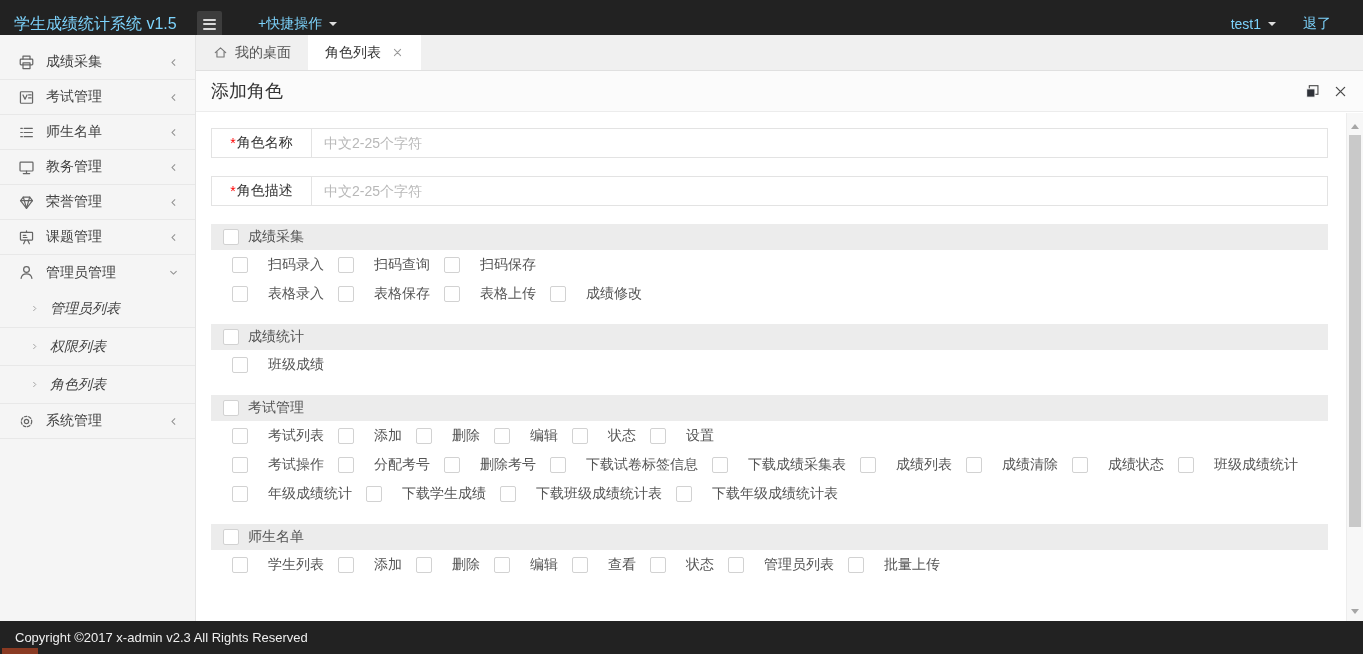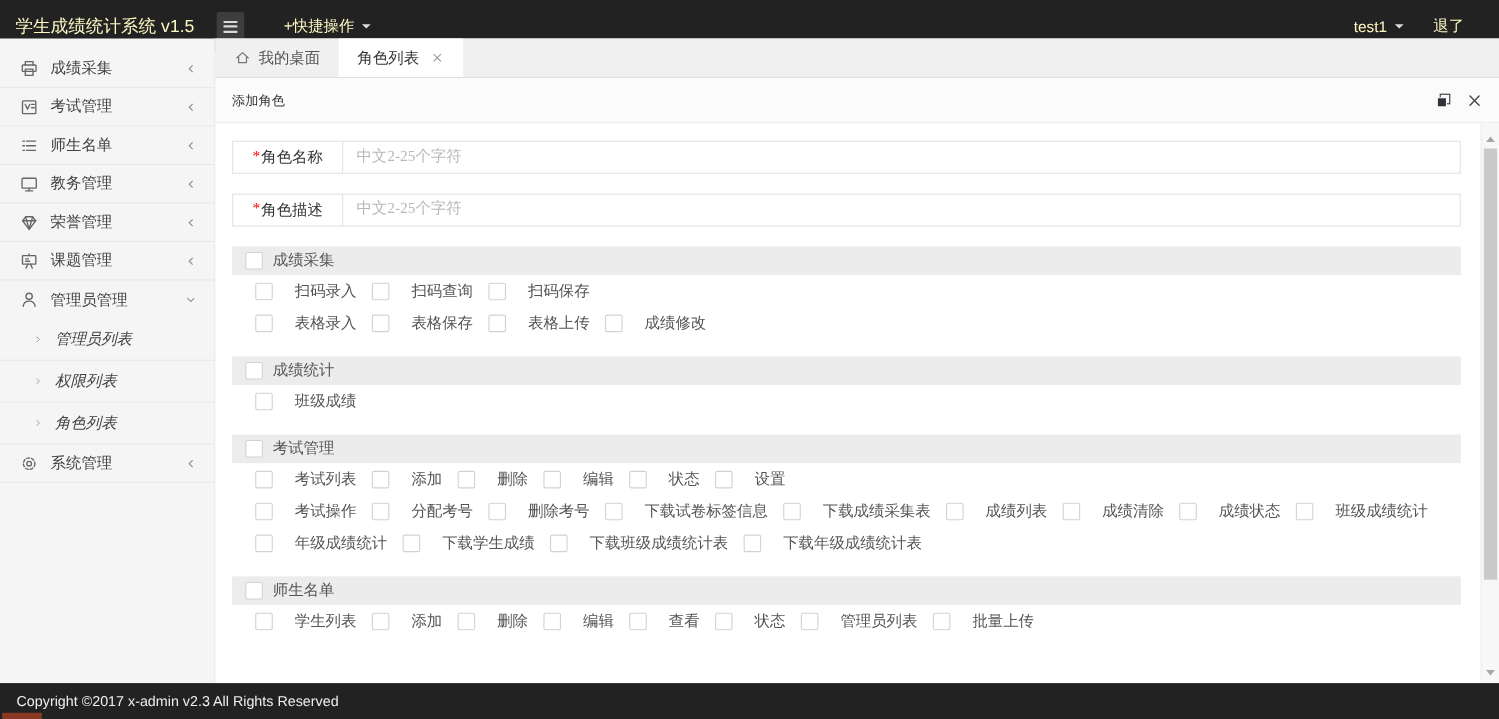--- a/index.html
+++ b/index.html
@@ -3,21 +3,21 @@
 <meta charset="utf-8">
 <style>
   * { margin:0; padding:0; box-sizing:border-box; }
   html,body { width:1363px; height:654px; }
   body {
     font-family:"Liberation Sans","DejaVu Sans",sans-serif;
     position:relative; background:#fff; overflow:hidden; font-size:14px; color:#333;
   }
   
   .topbar { position:absolute; left:0; top:0; width:100%; height:48px; background:#222;
-            display:flex; align-items:center; color:#fef9c3; }
+            display:flex; align-items:center; color:#7dd3fc; }
   .logo { width:196px; padding-left:14px; font-size:16px; white-space:nowrap; }
   .burger-btn { width:25px; height:27px; background:#3d3d3d; border-radius:2px;
                 display:flex; align-items:center; justify-content:center; margin-left:1px; cursor:pointer; }
   .burger i { display:block; width:13px; height:2px; background:#d9d9d9; margin:2.5px 0; border-radius:1px; }
   .quick { margin-left:36px; display:flex; align-items:center; cursor:pointer; }
   .caret { width:0; height:0; border:4px solid transparent; border-top-color:#ddd; margin-left:7px; margin-top:4px; }
   .topbar-right { margin-left:auto; display:flex; align-items:center; padding-right:32px; }
   .user { display:flex; align-items:center; margin-right:27px; cursor:pointer; }
   .logout { cursor:pointer; }
   
@@ -27,29 +27,29 @@
                border-bottom:1px solid #e8e8e8; color:#424242; cursor:pointer; }
   .side-item.expanded { border-bottom:0;font-family:Liberation Serif, serif; }
   .side-icon { width:17px; height:17px; margin-right:11px; flex:none; }
   .side-icon svg, .side-arrow svg, .sub-arrow svg, .tab-icon svg, .tab-close svg, .pa-icon svg { display:block; width:100%; height:100%; }
   .side-label { flex:1; font-size:14px; }
   .side-arrow { width:13px; height:13px; flex:none; }
   .side-sub-item { height:38px; display:flex; align-items:center; padding-left:29px;
                    border-bottom:1px solid #e8e8e8; color:#424242; cursor:pointer; font-size:14px;font-style:italic; }
   .sub-arrow { width:11px; height:11px; margin-right:10px; flex:none; }
   
-  .main { position:absolute; left:196px; top:35px; right:0; bottom:33px; background:#fff;font-family:Liberation Serif, serif; }
+  .main { position:absolute; left:196px; top:35px; right:0; bottom:33px; background:#fff; }
   .tabbar { height:36px; background:#f0f0f0; border-bottom:1px solid #e0e0e0; display:flex; }
   .tab { display:flex; align-items:center; padding:0 17px; font-size:14px; color:#555; gap:7px; cursor:pointer; }
   .tab.active { background:#fff; color:#333; }
   .tab-icon { width:15px; height:15px; }
   .tab-close { width:13px; height:13px; margin-left:3px; }
   .panel-header { height:41px; background:#fbfbfb; border-bottom:1px solid #ececec;
                   display:flex; align-items:center; padding:0 15px; }
-  .panel-title { flex:1; font-size:12px; color:#333; }
+  .panel-title { flex:1; font-size:18px; color:#333; }
   .panel-actions { display:flex; align-items:center; gap:13px; }
   .pa-icon { width:15px; height:15px; cursor:pointer; }
   .content { position:absolute; top:78px; bottom:0; left:0; right:0; background:#fff;
              padding:15px 35px 0 15px; overflow:hidden; }
   
   .field-row { height:30px; border:1px solid #e3e3e3; display:flex; margin-bottom:18px; background:#fff; }
   .field-label { width:100px; border-right:1px solid #e3e3e3; display:flex; align-items:center;
                  justify-content:center; color:#333; flex:none; font-size:14px; }
   .req { color:#f00; margin-right:1px; }
   .field-input { flex:1; border:0; outline:0; padding:0 12px; font-size:14px; font-family:inherit;

